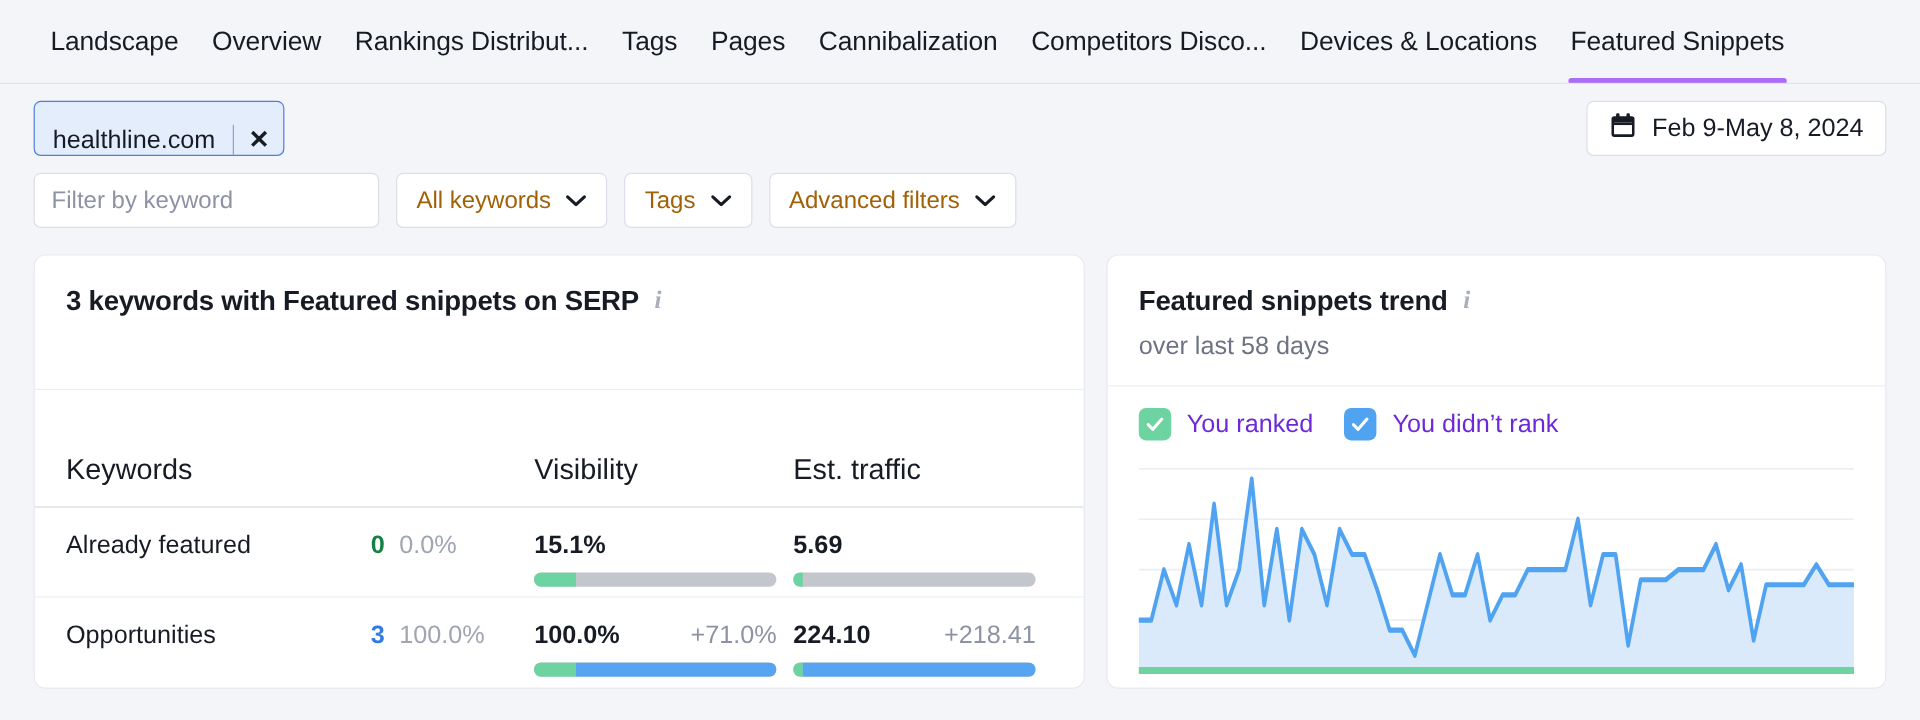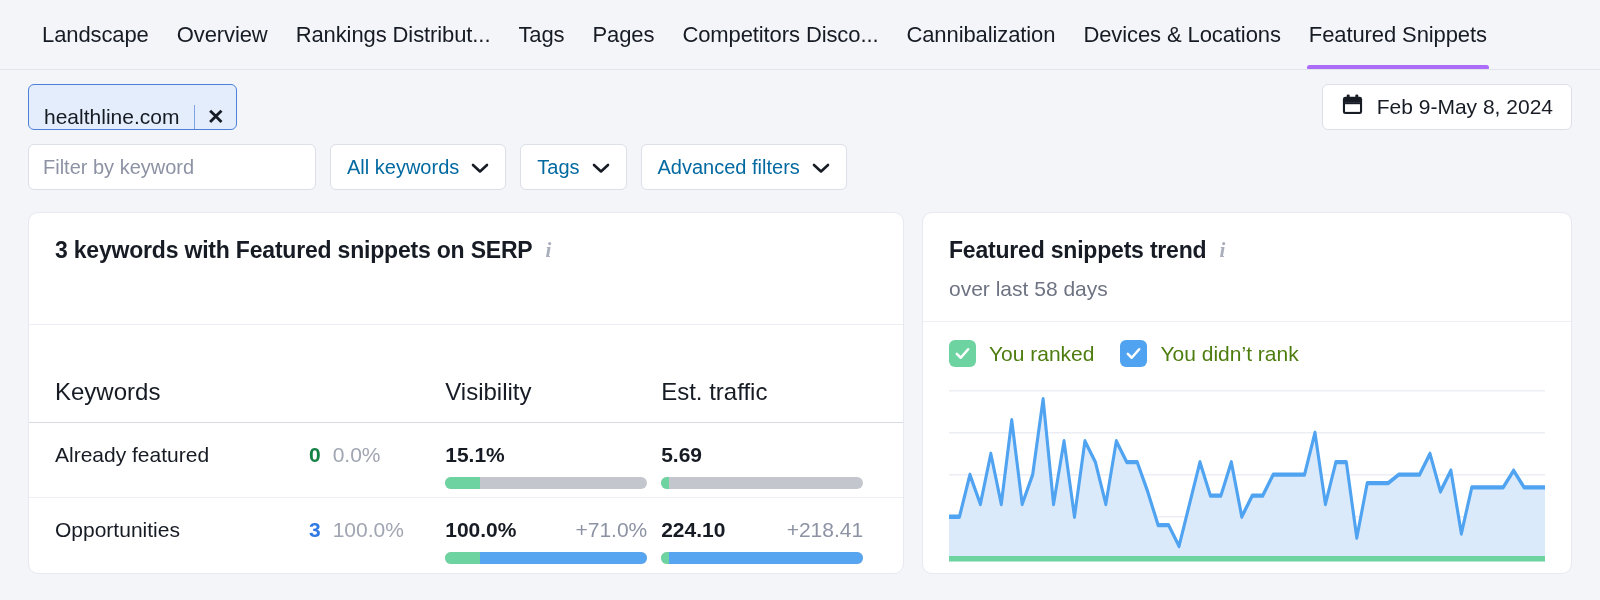--- a/index.html
+++ b/index.html
@@ -110,21 +110,21 @@
   .dropdown {
     display: inline-flex;
     align-items: center;
     gap: 12px;
     height: 46px;
     padding: 0 16px;
     border: 1px solid #dcdfe8;
     border-radius: 6px;
     background: #fff;
     font-size: 20px;
-    color: #0369a1;
+    color: #a16207;
     cursor: pointer;
     white-space: nowrap;
   }
   .caret { display: block; }
 
   .date-picker {
     position: absolute;
     top: 14px;
     right: 28px;
     display: inline-flex;
@@ -238,21 +238,21 @@
   }
   .legend { display: flex; align-items: center; gap: 26px; }
   .legend-item { display: flex; align-items: center; gap: 13px; cursor: pointer; }
   .cbox {
     width: 27px; height: 27px;
     border-radius: 6px;
     display: flex; align-items: center; justify-content: center;
   }
   .cbox.green { background: #6dd3a0; }
   .cbox.blue  { background: #4fa3f0; }
-  .legend-label { font-size: 21px; color: #4d7c0f; }
+  .legend-label { font-size: 21px; color: #6d28d9; }
   .chart-wrap { flex: 1; margin-top: 18px; position: relative; }
   .chart-wrap svg { display: block; width: 100%; height: 100%; }
 </style>
 </head>
 <body>
 
 <div class="navbar">
   <div class="nav-tab">
       <span>Landscape</span>
     </div>
@@ -262,24 +262,24 @@
   <div class="nav-tab">
       <span>Rankings Distribut...</span>
     </div>
   <div class="nav-tab">
       <span>Tags</span>
     </div>
   <div class="nav-tab">
       <span>Pages</span>
     </div>
   <div class="nav-tab">
+      <span>Cannibalization</span>
+    </div>
+  <div class="nav-tab">
       <span>Competitors Disco...</span>
-    </div>
-  <div class="nav-tab">
-      <span>Cannibalization</span>
     </div>
   <div class="nav-tab">
       <span>Devices &amp; Locations</span>
     </div>
   <div class="nav-tab active">
       <span>Featured Snippets</span>
     </div>
 </div>
 
 <div class="filters">

